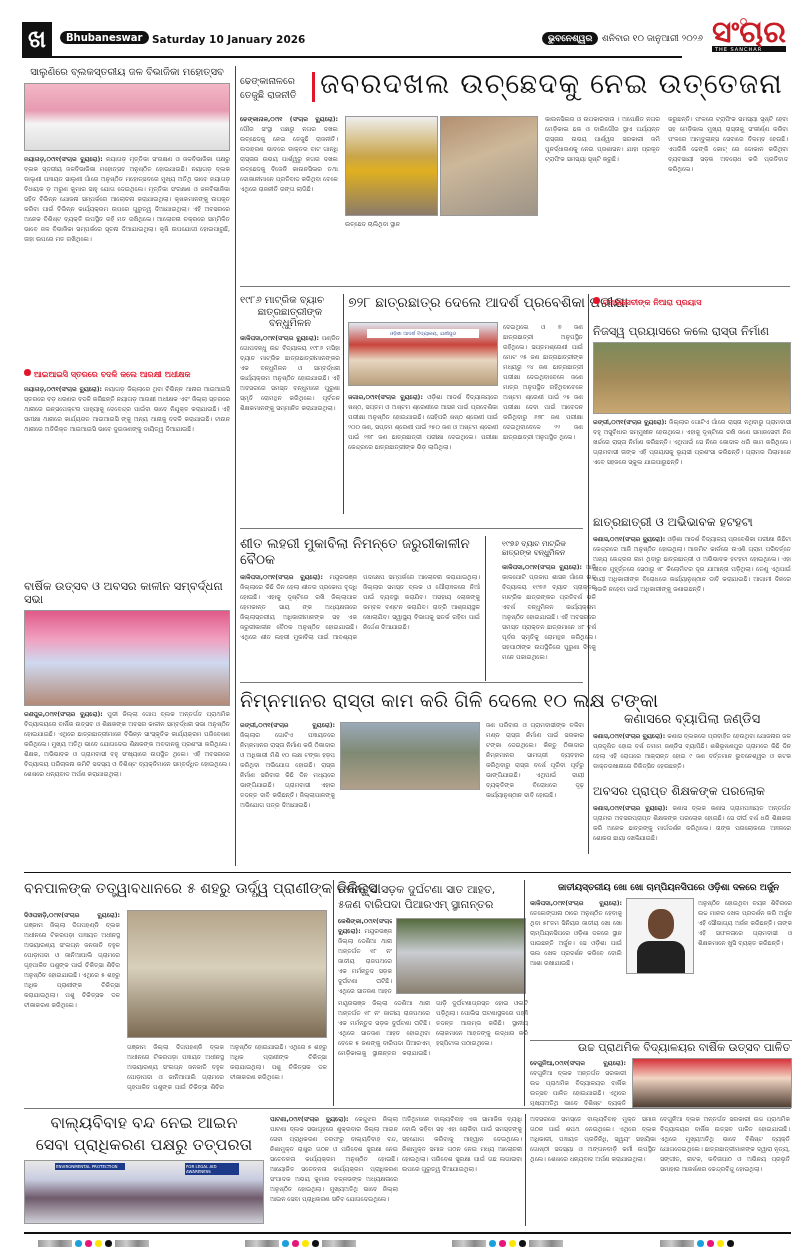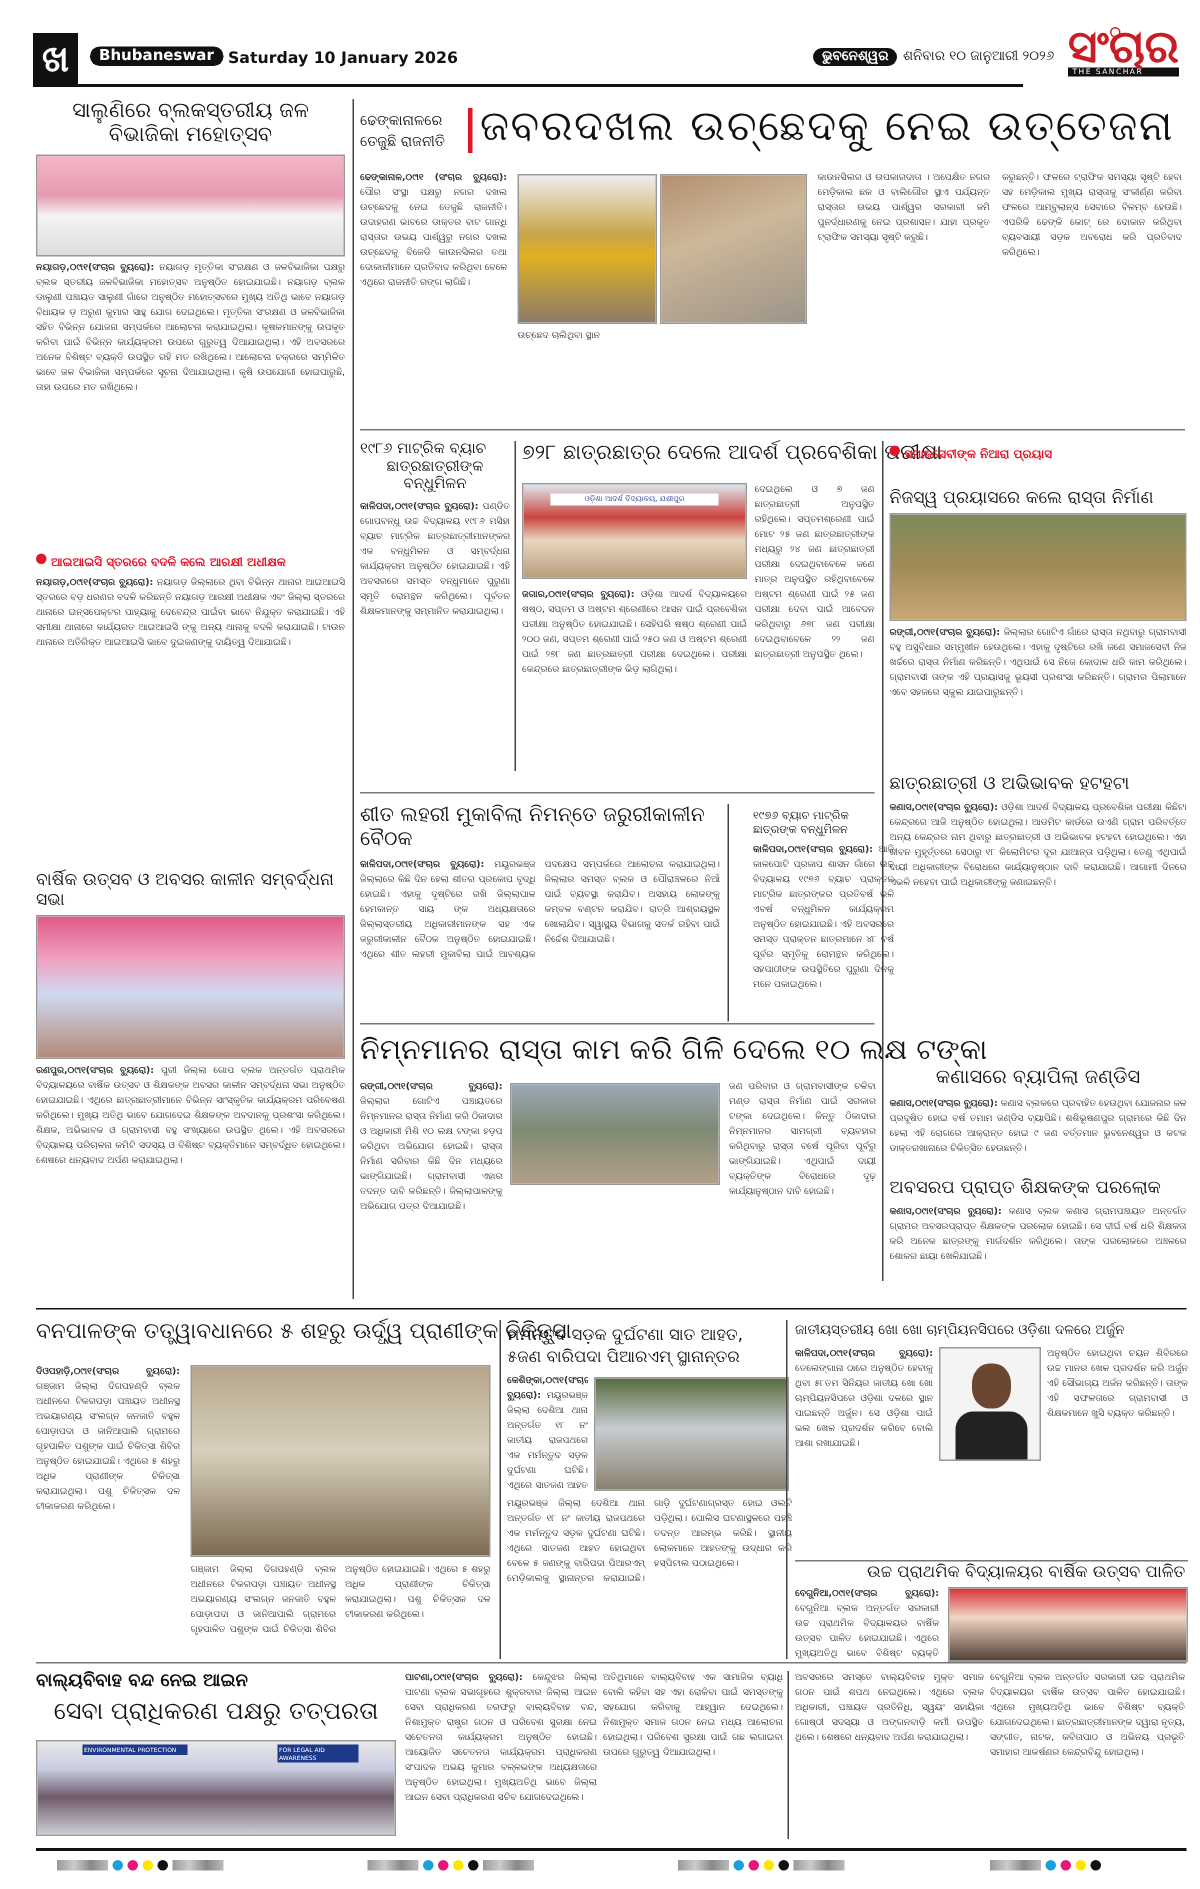--- a/index.html
+++ b/index.html
@@ -30,21 +30,21 @@
   <div class="abs" style="left:580px;top:11px;font-size:9px;">ଶନିବାର ୧୦ ଜାନୁଆରୀ ୨୦୨୬</div>
   <div class="abs" style="left:690px;top:-8px;">
     <span style="font-size:30px;font-weight:bold;color:#c81d25;">ସଂଚାର</span>
     <span class="abs" style="left:28px;top:4px;width:7px;height:7px;border:1.5px solid #c81d25;border-radius:50%;"></span>
     <div style="font-size:5px;background:#111;color:#fff;letter-spacing:1px;padding:0 3px;margin-top:-4px;">THE SANCHAR</div>
   </div>
   <div class="abs" style="left:0;top:34px;width:660px;height:2px;background:#111;"></div>
 </div>
 
 <div class="abs" style="left:24px;top:66px;width:206px;">
-  <div class="hl" style="font-size:14px;text-align:center;font-weight:normal;">ସାଲୁଣିରେ ବ୍ଲକସ୍ତରୀୟ ଜଳ ବିଭାଜିକା ମହୋତ୍ସବ</div>
+  <div class="hl" style="font-size:10px;text-align:center;font-weight:normal;">ସାଲୁଣିରେ ବ୍ଲକସ୍ତରୀୟ ଜଳ ବିଭାଜିକା ମହୋତ୍ସବ</div>
   <div class="photo" style="margin-top:5px;height:68px;background:linear-gradient(180deg,#f3b7c6 0%,#e79ab1 40%,#f4f4f4 60%,#ddd 100%);"></div>
   <div class="body-text" style="margin-top:3px;height:104px;">
     <b>ନୟାଗଡ଼,୦୯ା୧(ସଂଚାର ବ୍ୟୁରୋ):</b>
     <span>ନୟାଗଡ଼ ମୃତ୍ତିକା ସଂରକ୍ଷଣ ଓ ଜଳବିଭାଜିକା ପକ୍ଷରୁ ବ୍ଲକ ସ୍ତରୀୟ ଜଳବିଭାଜିକା ମହୋତ୍ସବ ଅନୁଷ୍ଠିତ ହୋଇଯାଇଛି। ନୟାଗଡ଼ ବ୍ଲକ ଡାଲୁଣୀ ପଞ୍ଚାୟତ ସାଲୁଣୀ ଗାଁରେ ଅନୁଷ୍ଠିତ ମହୋତ୍ସବରେ ମୁଖ୍ୟ ଅତିଥି ଭାବେ ନୟାଗଡ଼ ବିଧାୟକ ଡ଼ ଅରୁଣ କୁମାର ସାହୁ ଯୋଗ ଦେଇଥିଲେ। ମୃତ୍ତିକା ସଂରକ୍ଷଣ ଓ ଜଳବିଭାଜିକା ସହିତ ବିଭିନ୍ନ ଯୋଜନା ସମ୍ପର୍କରେ ଆଲୋଚନା କରାଯାଇଥିଲା। କୃଷକମାନଙ୍କୁ ଉପକୃତ କରିବା ପାଇଁ ବିଭିନ୍ନ କାର୍ଯ୍ୟକ୍ରମ ଉପରେ ଗୁରୁତ୍ୱ ଦିଆଯାଇଥିଲା। ଏହି ଅବସରରେ ଅନେକ ବିଶିଷ୍ଟ ବ୍ୟକ୍ତି ଉପସ୍ଥିତ ରହି ମତ ରଖିଥିଲେ। ଆଲୋଚନା ଚକ୍ରରେ ସମ୍ମିଳିତ ଭାବେ ଜଳ ବିଭାଜିକା ସମ୍ପର୍କରେ ସୂଚନା ଦିଆଯାଇଥିଲା। କୃଷି ଉପଯୋଗୀ ହୋଇପାରୁଛି, ତାହା ଉପରେ ମତ ରଖିଥିଲେ।</span>
   </div>
 </div>
 
 <div class="abs" style="left:24px;top:362px;width:206px;">
   <div><span class="red-dot"></span><span class="kicker" style="font-size:8px;">ଆଇଆଇସି ସ୍ତରରେ ବଦଳି କଲେ ଆରକ୍ଷୀ ଅଧୀକ୍ଷକ</span></div>
   <div class="body-text" style="margin-top:3px;height:136px;">
@@ -162,21 +162,21 @@
 
 <div class="abs" style="left:593px;top:712px;width:198px;">
   <div class="hl" style="font-size:13px;text-align:center;font-weight:normal;">କଣାସରେ ବ୍ୟାପିଲା ଜଣ୍ଡିସ</div>
   <div class="body-text" style="margin-top:4px;height:52px;">
     <b>କଣାସ,୦୯ା୧(ସଂଚାର ବ୍ୟୁରୋ):</b>
     <span>କଣାସ ବ୍ଲକରେ ପ୍ରବାହିତ ହେଉଥିବା ଯୋଜନାର ଜଳ ପ୍ରଦୂଷିତ ହୋଇ ବର୍ଷ ତମାମ ଜଣ୍ଡିସ ବ୍ୟାପିଛି। ଶଶିଭୂଷଣପୁର ଗ୍ରାମରେ କିଛି ଦିନ ହେଲା ଏହି ରୋଗରେ ଆକ୍ରାନ୍ତ ହୋଇ ୯ ଜଣ ବର୍ତ୍ତମାନ ଭୁବନେଶ୍ୱର ଓ କଟକ ଡାକ୍ତରଖାନାରେ ଚିକିତ୍ସିତ ହେଉଛନ୍ତି।</span>
   </div>
 </div>
 
 <div class="abs" style="left:593px;top:785px;width:198px;">
-  <div class="hl" style="font-size:12px;font-weight:normal;">ଅବସରପ ପ୍ରାପ୍ତ ଶିକ୍ଷକଙ୍କ ପରଲୋକ</div>
+  <div class="hl" style="font-size:12px;font-weight:normal;">ଅବସର ପ୍ରାପ୍ତ ଶିକ୍ଷକଙ୍କ ପରଲୋକ</div>
   <div class="body-text" style="margin-top:4px;height:62px;">
     <b>କଣାସ,୦୯ା୧(ସଂଚାର ବ୍ୟୁରୋ):</b>
     <span>କଣାସ ବ୍ଲକ କଣାସ ଗ୍ରାମପଞ୍ଚାୟତ ଅନ୍ତର୍ଗତ ଗ୍ରାମର ଅବସରପ୍ରାପ୍ତ ଶିକ୍ଷକଙ୍କ ପରଲୋକ ହୋଇଛି। ସେ ଦୀର୍ଘ ବର୍ଷ ଧରି ଶିକ୍ଷକତା କରି ଅନେକ ଛାତ୍ରଙ୍କୁ ମାର୍ଗଦର୍ଶନ କରିଥିଲେ। ତାଙ୍କ ପରଲୋକରେ ଅଞ୍ଚଳରେ ଶୋକର ଛାୟା ଖେଳିଯାଇଛି।</span>
   </div>
 </div>
 
 <div class="hrule" style="left:24px;top:872px;width:767px;background:#111;"></div>
 
 <div class="abs" style="left:24px;top:880px;width:305px;">
   <div class="hl" style="font-size:14.5px;white-space:nowrap;font-weight:normal;">ବନପାଳଙ୍କ ତତ୍ତ୍ୱାବଧାନରେ ୫ ଶହରୁ ଊର୍ଦ୍ଧ୍ୱ ପ୍ରାଣୀଙ୍କ ଚିକିତ୍ସା</div>
@@ -201,21 +201,21 @@
   <span>ମୟୂରଭଞ୍ଜ ଜିଲ୍ଲା ଦେଶିଆ ଥାନା ଅନ୍ତର୍ଗତ ୧୮ ନଂ ଜାତୀୟ ରାଜପଥରେ ଏକ ମର୍ମନ୍ତୁଦ ସଡ଼କ ଦୁର୍ଘଟଣା ଘଟିଛି। ଏଥିରେ ସାତଜଣ ଆହତ ହୋଇଥିବା ବେଳେ ୫ ଜଣଙ୍କୁ ବାରିପଦା ପିଆରଏମ୍ ମେଡ଼ିକାଲକୁ ସ୍ଥାନାନ୍ତର କରାଯାଇଛି। ଗାଡ଼ି ଦୁର୍ଘଟଣାଗ୍ରସ୍ତ ହୋଇ ଓଲଟି ପଡ଼ିଥିଲା। ପୋଲିସ ଘଟଣାସ୍ଥଳରେ ପହଞ୍ଚି ତଦନ୍ତ ଆରମ୍ଭ କରିଛି। ସ୍ଥାନୀୟ ଲୋକମାନେ ଆହତଙ୍କୁ ଉଦ୍ଧାର କରି ହସ୍ପିଟାଲ ପଠାଇଥିଲେ।</span>
 </div>
 <div class="abs photo" style="left:396px;top:918px;width:130px;height:76px;background:linear-gradient(180deg,#556b3e 0%,#c9ccd1 45%,#8a8070 100%);"></div>
 <div class="abs body-text" style="left:338px;top:998px;width:190px;height:108px;column-count:2;column-gap:6px;">
   <span>ମୟୂରଭଞ୍ଜ ଜିଲ୍ଲା ଦେଶିଆ ଥାନା ଅନ୍ତର୍ଗତ ୧୮ ନଂ ଜାତୀୟ ରାଜପଥରେ ଏକ ମର୍ମନ୍ତୁଦ ସଡ଼କ ଦୁର୍ଘଟଣା ଘଟିଛି। ଏଥିରେ ସାତଜଣ ଆହତ ହୋଇଥିବା ବେଳେ ୫ ଜଣଙ୍କୁ ବାରିପଦା ପିଆରଏମ୍ ମେଡ଼ିକାଲକୁ ସ୍ଥାନାନ୍ତର କରାଯାଇଛି। ଗାଡ଼ି ଦୁର୍ଘଟଣାଗ୍ରସ୍ତ ହୋଇ ଓଲଟି ପଡ଼ିଥିଲା। ପୋଲିସ ଘଟଣାସ୍ଥଳରେ ପହଞ୍ଚି ତଦନ୍ତ ଆରମ୍ଭ କରିଛି। ସ୍ଥାନୀୟ ଲୋକମାନେ ଆହତଙ୍କୁ ଉଦ୍ଧାର କରି ହସ୍ପିଟାଲ ପଠାଇଥିଲେ।</span>
 </div>
 
 <div class="vrule" style="left:524px;top:880px;height:226px;"></div>
 
 <div class="abs" style="left:530px;top:882px;width:262px;">
-  <div class="hl" style="font-size:9px;font-weight:normal;white-space:nowrap;">ଜାତୀୟସ୍ତରୀୟ ଖୋ ଖୋ ଚାମ୍ପିୟନସିପରେ ଓଡ଼ିଶା ଦଳରେ ଅର୍ଜୁନ</div>
+  <div class="hl" style="font-size:9px;font-weight:bold;white-space:nowrap;margin-left:28px;">ଜାତୀୟସ୍ତରୀୟ ଖୋ ଖୋ ଚାମ୍ପିୟନସିପରେ ଓଡ଼ିଶା ଦଳରେ ଅର୍ଜୁନ</div>
 </div>
 <div class="abs body-text" style="left:530px;top:898px;width:92px;height:140px;">
   <b>କାଳିପଦା,୦୯ା୧(ସଂଚାର ବ୍ୟୁରୋ):</b>
   <span>ତେଲେଙ୍ଗାନା ଠାରେ ଅନୁଷ୍ଠିତ ହେବାକୁ ଥିବା ୫୮ତମ ସିନିୟର ଜାତୀୟ ଖୋ ଖୋ ଚାମ୍ପିୟନସିପରେ ଓଡ଼ିଶା ଦଳରେ ସ୍ଥାନ ପାଇଛନ୍ତି ଅର୍ଜୁନ। ସେ ଓଡ଼ିଶା ପାଇଁ ଭଲ ଖେଳ ପ୍ରଦର୍ଶନ କରିବେ ବୋଲି ଆଶା ରଖାଯାଇଛି।</span>
 </div>
 <div class="abs photo" style="left:626px;top:898px;width:68px;height:76px;background:#f4f4f4;">
   <div style="position:absolute;left:21px;top:10px;width:26px;height:30px;border-radius:45%;background:#6b4630;"></div>
   <div style="position:absolute;left:10px;top:42px;width:48px;height:34px;border-radius:12px 12px 0 0;background:#222;"></div>
 </div>
 <div class="abs body-text" style="left:698px;top:898px;width:94px;height:140px;">ଅନୁଷ୍ଠିତ ହୋଇଥିବା ଚୟନ ଶିବିରରେ ଉଚ୍ଚ ମାନର ଖେଳ ପ୍ରଦର୍ଶନ କରି ଅର୍ଜୁନ ଏହି ସୌଭାଗ୍ୟ ଅର୍ଜନ କରିଛନ୍ତି। ତାଙ୍କ ଏହି ସଫଳତାରେ ଗ୍ରାମବାସୀ ଓ ଶିକ୍ଷକମାନେ ଖୁସି ବ୍ୟକ୍ତ କରିଛନ୍ତି।</div>
@@ -227,21 +227,21 @@
 </div>
 <div class="abs body-text" style="left:530px;top:1058px;width:96px;height:48px;">
   <b>ବେଗୁନିଆ,୦୯ା୧(ସଂଚାର ବ୍ୟୁରୋ):</b>
   <span>ବେଗୁନିଆ ବ୍ଲକ ଅନ୍ତର୍ଗତ ସରକାରୀ ଉଚ୍ଚ ପ୍ରାଥମିକ ବିଦ୍ୟାଳୟର ବାର୍ଷିକ ଉତ୍ସବ ପାଳିତ ହୋଇଯାଇଛି। ଏଥିରେ ମୁଖ୍ୟଅତିଥି ଭାବେ ବିଶିଷ୍ଟ ବ୍ୟକ୍ତି ଯୋଗଦେଇଥିଲେ। ଛାତ୍ରଛାତ୍ରୀମାନଙ୍କ ଦ୍ୱାରା ନୃତ୍ୟ, ସଙ୍ଗୀତ, ନାଟକ, କବିତାପାଠ ଓ ଅଭିନୟ ପ୍ରଭୃତି ସମାହାର ଆକର୍ଷଣର କେନ୍ଦ୍ରବିନ୍ଦୁ ହୋଇଥିଲା।</span>
 </div>
 <div class="abs photo" style="left:632px;top:1058px;width:160px;height:50px;background:linear-gradient(180deg,#d7323a 0%,#f2d5c3 40%,#504035 100%);"></div>
 
 <div class="hrule" style="left:24px;top:1108px;width:767px;"></div>
 
 <div class="abs" style="left:24px;top:1114px;width:240px;">
-  <div class="hl" style="font-size:12px;text-align:left;font-weight:bold;">ବାଲ୍ୟବିବାହ ବନ୍ଦ ନେଇ ଆଇନ</div>
+  <div class="hl" style="font-size:16px;text-align:center;font-weight:normal;">ବାଲ୍ୟବିବାହ ବନ୍ଦ ନେଇ ଆଇନ</div>
   <div class="hl" style="font-size:16px;text-align:center;font-weight:normal;margin-top:4px;">ସେବା ପ୍ରାଧିକରଣ ପକ୍ଷରୁ ତତ୍ପରତା</div>
 </div>
 <div class="abs photo" style="left:24px;top:1160px;width:240px;height:64px;background:linear-gradient(180deg,#e8e8e8 0%,#c8cce0 30%,#6e5a6a 60%,#cfcfd7 100%);">
   <div style="position:absolute;left:30px;top:2px;width:70px;background:#1d3a8a;color:#fff;font-size:4px;padding:1px;">ENVIRONMENTAL PROTECTION</div>
   <div style="position:absolute;left:160px;top:2px;width:54px;background:#1d3a8a;color:#fff;font-size:4px;padding:1px;">FOR LEGAL AID AWARENESS</div>
 </div>
 <div class="abs body-text" style="left:270px;top:1114px;width:128px;height:112px;">
   <b>ପାଟଣା,୦୯ା୧(ସଂଚାର ବ୍ୟୁରୋ):</b>
   <span>କେନ୍ଦୁଝର ଜିଲ୍ଲା ପାଟଣା ବ୍ଲକ ସଭାଗୃହରେ ଶୁକ୍ରବାର ଜିଲ୍ଲା ଆଇନ ସେବା ପ୍ରାଧିକରଣ ତରଫରୁ ବାଲ୍ୟବିବାହ ବନ୍ଦ, ନିଶାମୁକ୍ତ ରାଷ୍ଟ୍ର ଗଠନ ଓ ପରିବେଶ ସୁରକ୍ଷା ନେଇ ସଚେତନତା କାର୍ଯ୍ୟକ୍ରମ ଅନୁଷ୍ଠିତ ହୋଇଛି। ଆୟୋଜିତ ସଚେତନତା କାର୍ଯ୍ୟକ୍ରମ ପ୍ରାଧିକରଣ ସଂପାଦକ ଅଭୟ କୁମାର ବଳ୍ଳଭଙ୍କ ଅଧ୍ୟକ୍ଷତାରେ ଅନୁଷ୍ଠିତ ହୋଇଥିଲା। ମୁଖ୍ୟଅତିଥି ଭାବେ ଜିଲ୍ଲା ଆଇନ ସେବା ପ୍ରାଧିକରଣ ସଚିବ ଯୋଗଦେଇଥିଲେ।</span>
 </div>

